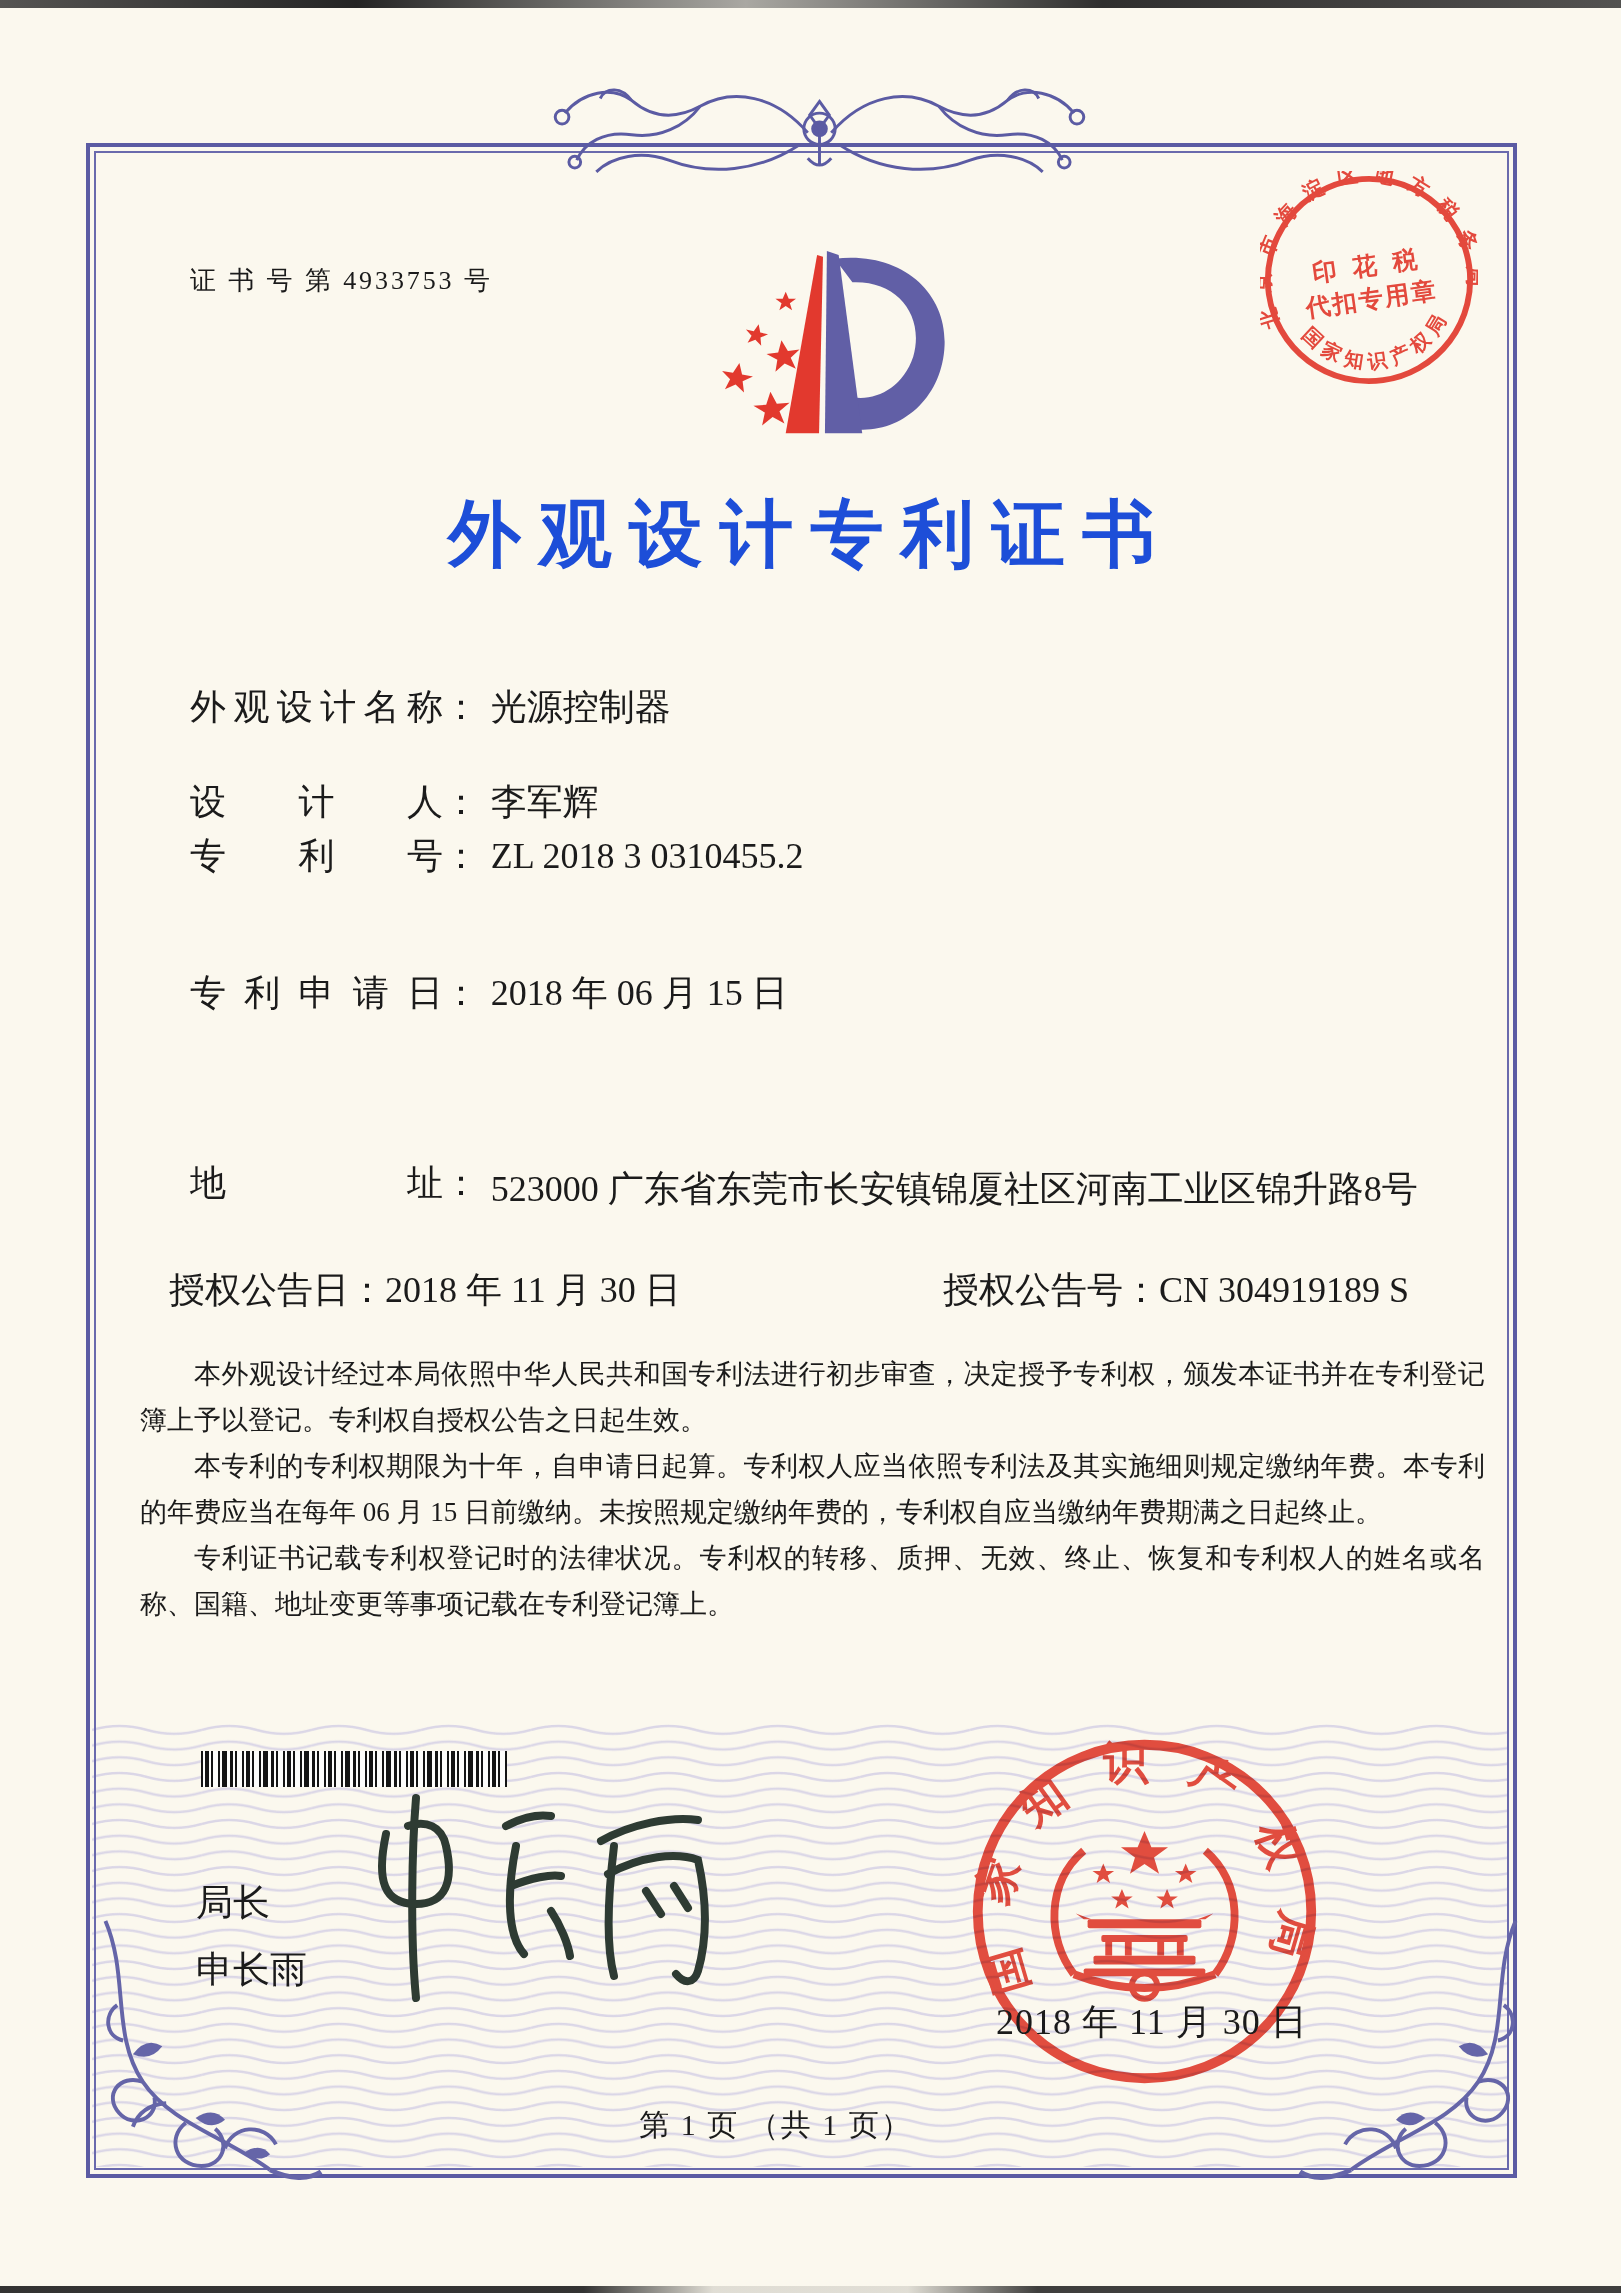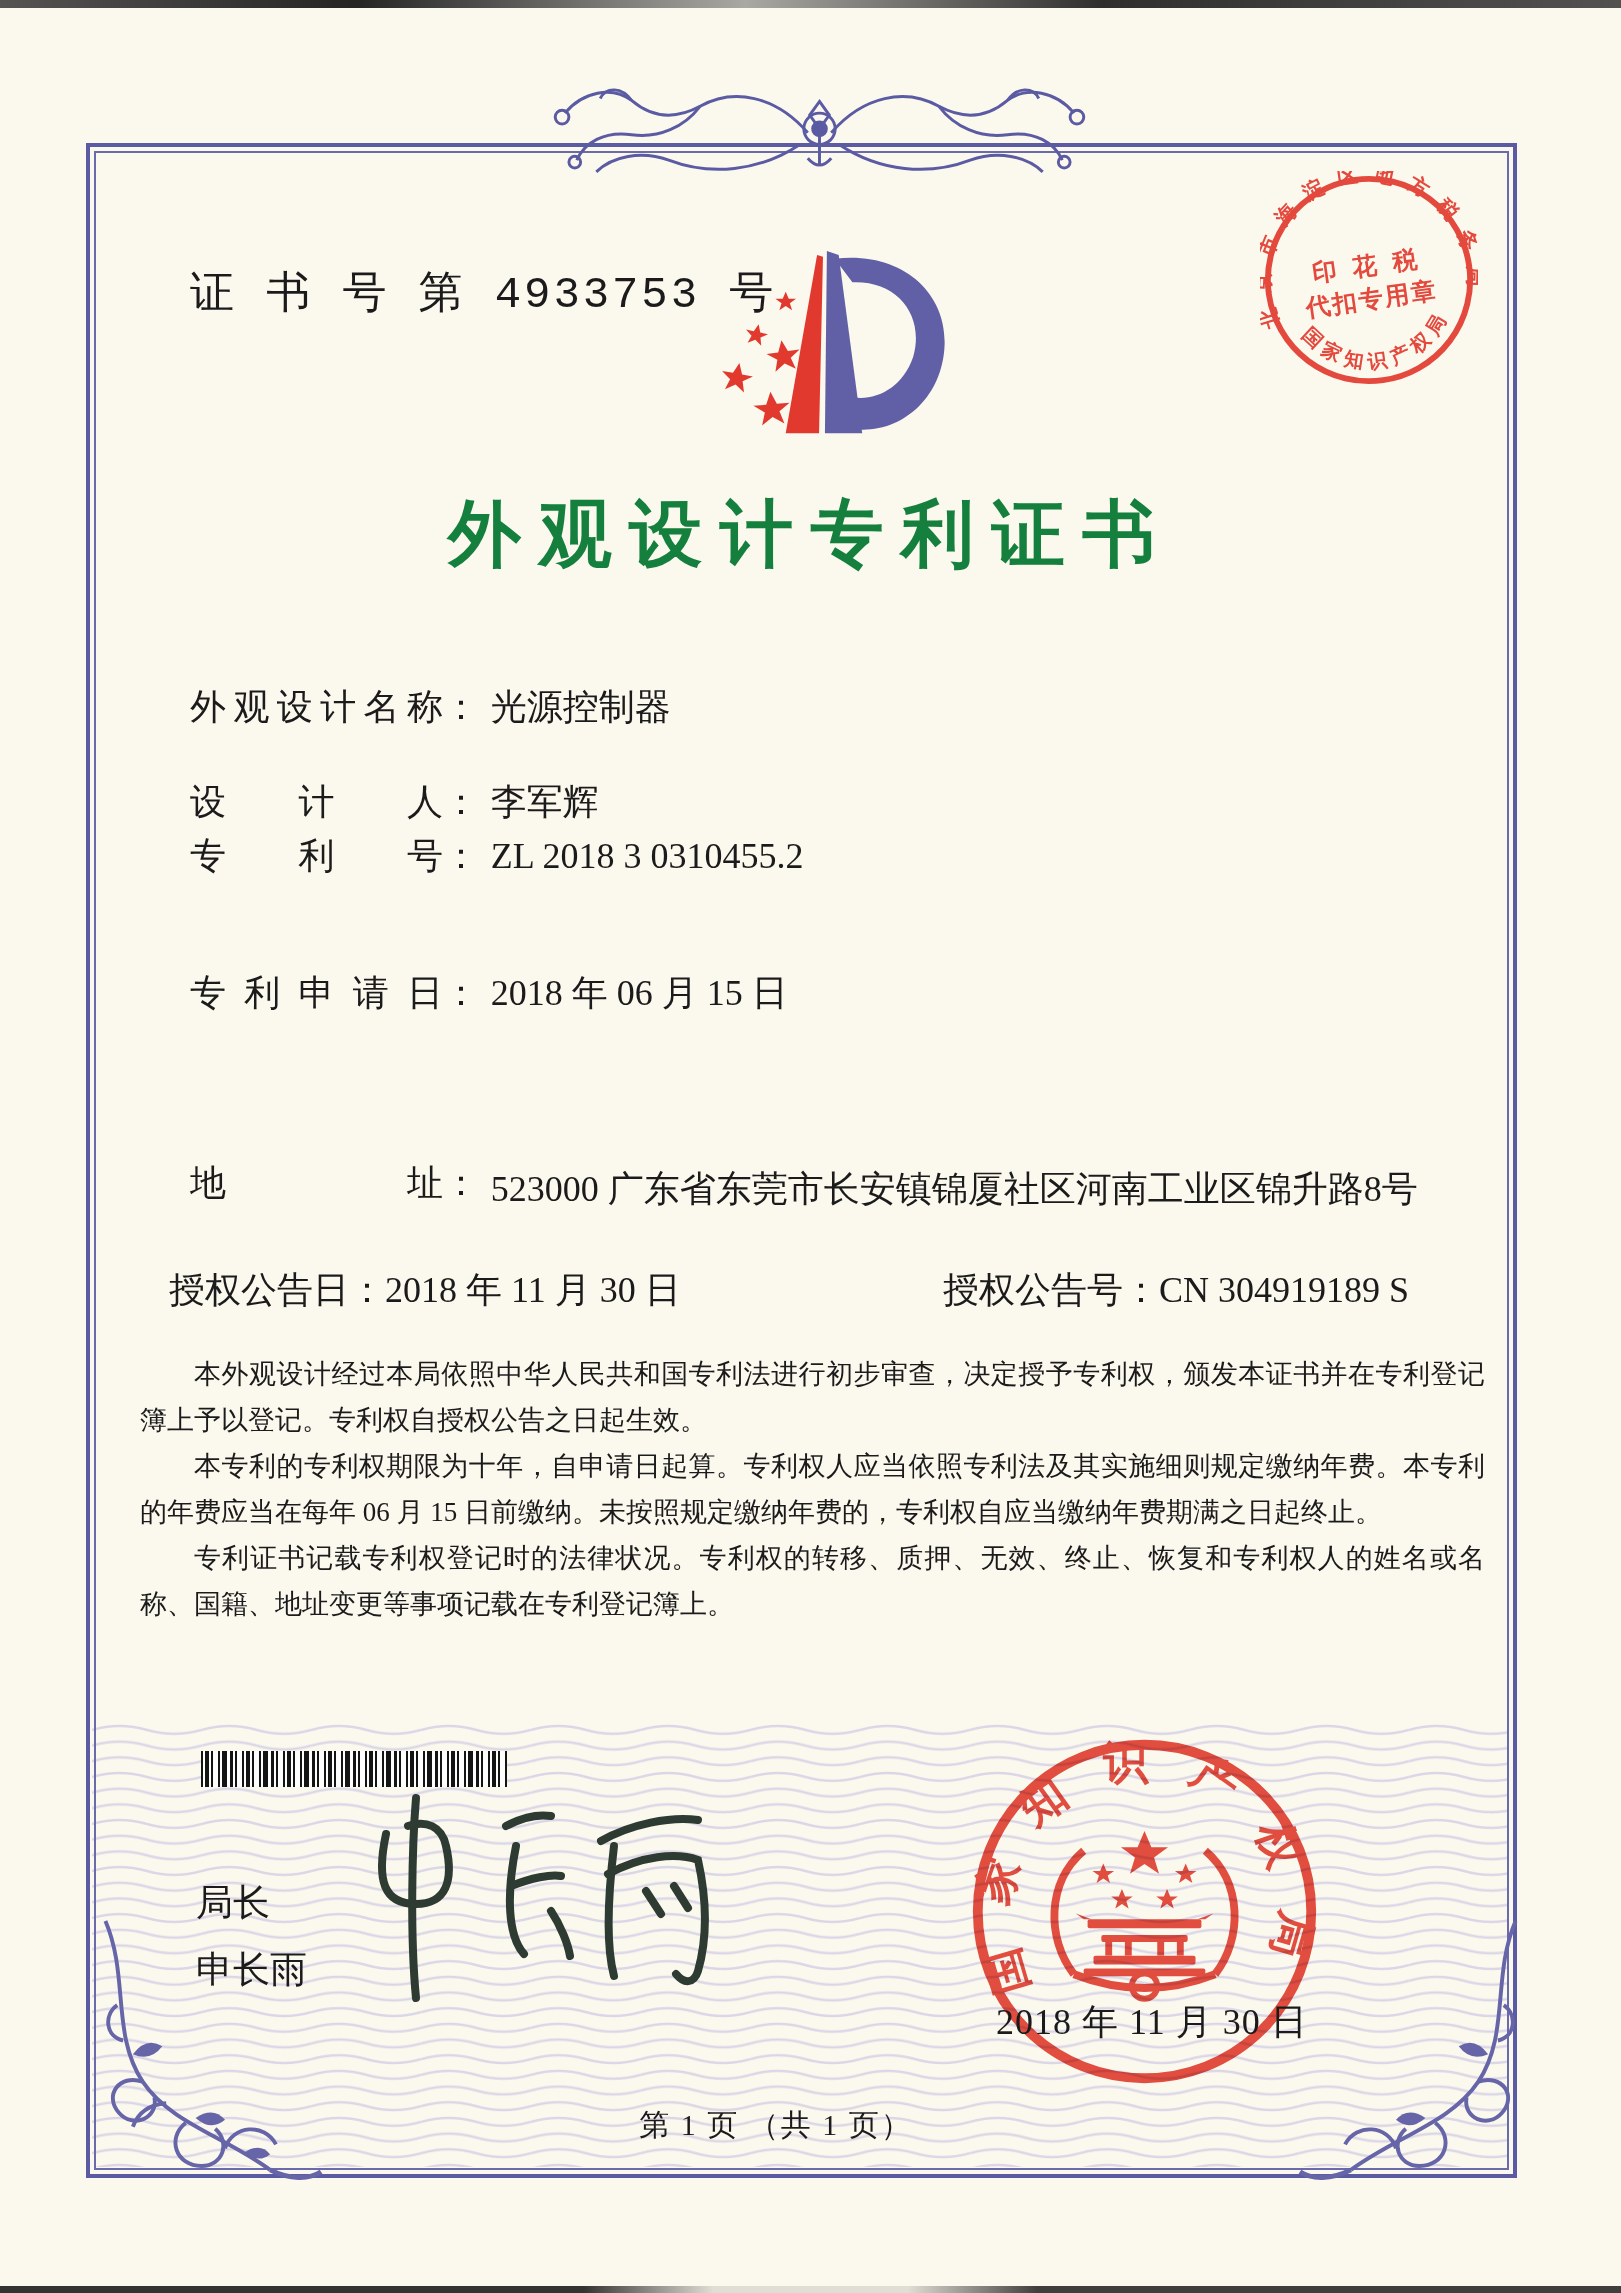--- a/index.html
+++ b/index.html
@@ -5,24 +5,24 @@
   html,body{margin:0;padding:0;background:#e8e6dd;}
   #sheet{position:relative;width:1621px;height:2294px;background:#fbf8ee;overflow:hidden;
          font-family:"Liberation Serif","DejaVu Serif",serif;color:#1b1b1b;}
   .edge{position:absolute;left:0;width:1621px;height:7.8px;z-index:9;}
   .edge.top{top:0;background:linear-gradient(90deg,rgba(30,30,30,.75),rgba(25,25,25,.95) 22%,rgba(70,70,70,.45) 46%,rgba(25,25,25,.9) 68%,rgba(40,40,40,.8));}
   .edge.bottom{top:2286px;background:linear-gradient(90deg,rgba(30,30,30,.9) 0 36%,rgba(30,30,30,.12) 44% 56%,rgba(30,30,30,.85) 64% 100%);}
   .frame{position:absolute;left:86px;top:143px;width:1423px;height:2027px;
          border:4.9px solid #5b5ba3;z-index:1;}
   .frame::after{content:"";position:absolute;inset:3.9px;border:2px solid #6a6aad;}
   .waves{position:absolute;left:92px;top:1721px;z-index:0;opacity:.8;}
-  .certnum{position:absolute;left:190px;top:263px;font-size:44px;letter-spacing:2.9px;z-index:2;font-family:Liberation Mono, monospace;}
+  .certnum{position:absolute;left:190px;top:263px;font-size:26px;letter-spacing:2.9px;z-index:2;}
   .logo{position:absolute;left:670px;top:241px;z-index:2;}
   .title{position:absolute;left:0;top:486px;width:1621px;text-align:center;font-size:73px;
-         font-weight:700;letter-spacing:17.6px;color:#15803d;z-index:2;}
+         font-weight:700;letter-spacing:17.6px;color:#1d4ed8;z-index:2;}
   .frow{position:absolute;left:190px;font-size:36px;line-height:43px;z-index:2;white-space:nowrap;}
   .flabel{display:inline-block;width:253px;text-align:justify;text-align-last:justify;vertical-align:top;}
   .fvalue{margin-left:11.8px;}
   .frow.addr{white-space:normal;}
   .frow.addr .fvalue{display:inline-block;width:988px;vertical-align:top;line-height:1.52;}
   .grant-left{position:absolute;left:169px;top:1266px;font-size:36px;z-index:2;white-space:nowrap;}
   .grant-right{position:absolute;left:943px;top:1266px;font-size:36px;z-index:2;white-space:nowrap;}
   .bodytext{position:absolute;left:140px;top:1351px;width:1345px;font-size:27px;line-height:46px;
             text-align:justify;z-index:2;}
   .bodytext p{margin:0;text-indent:2em;}

